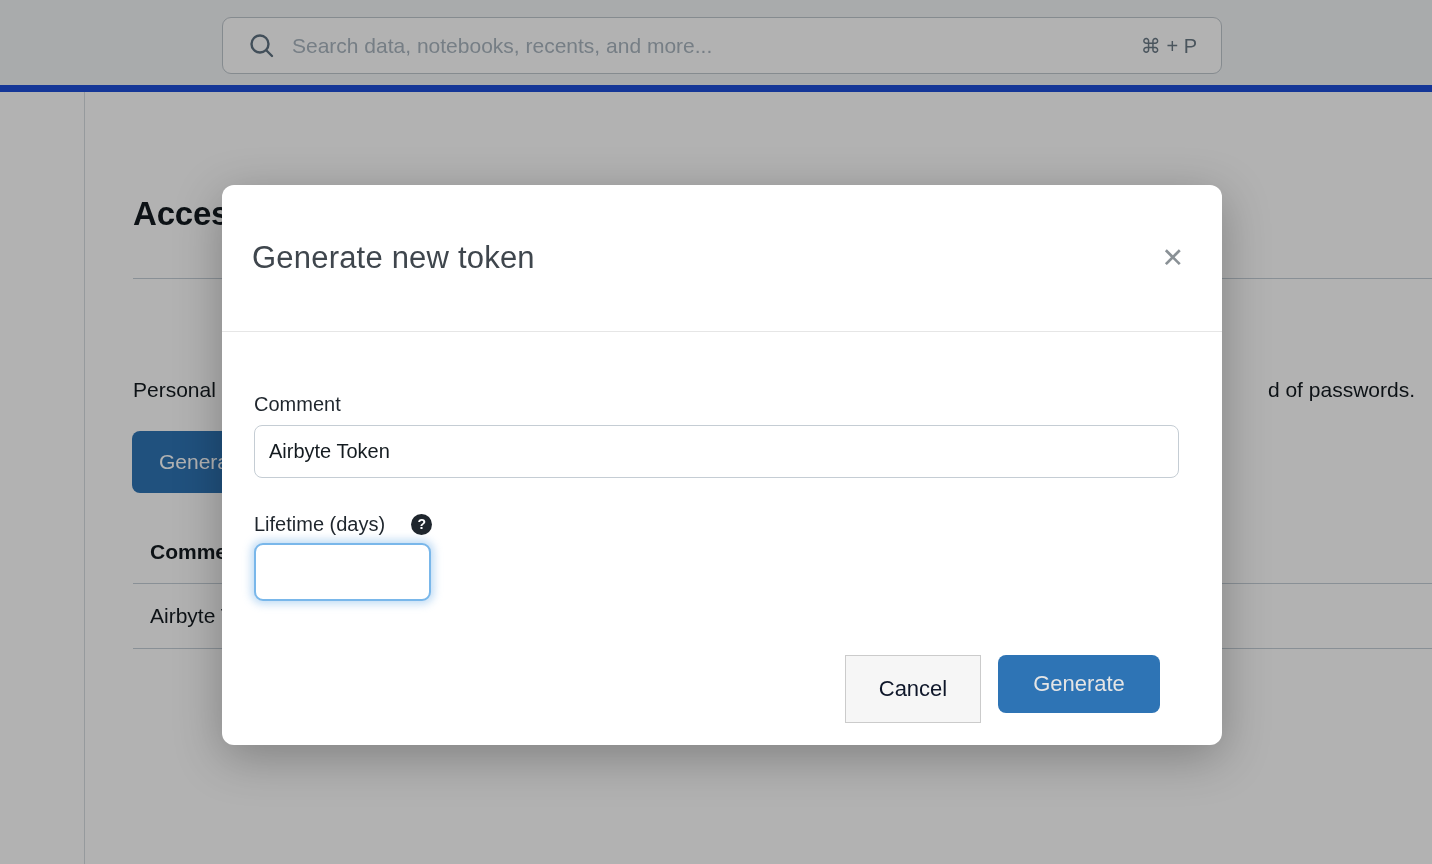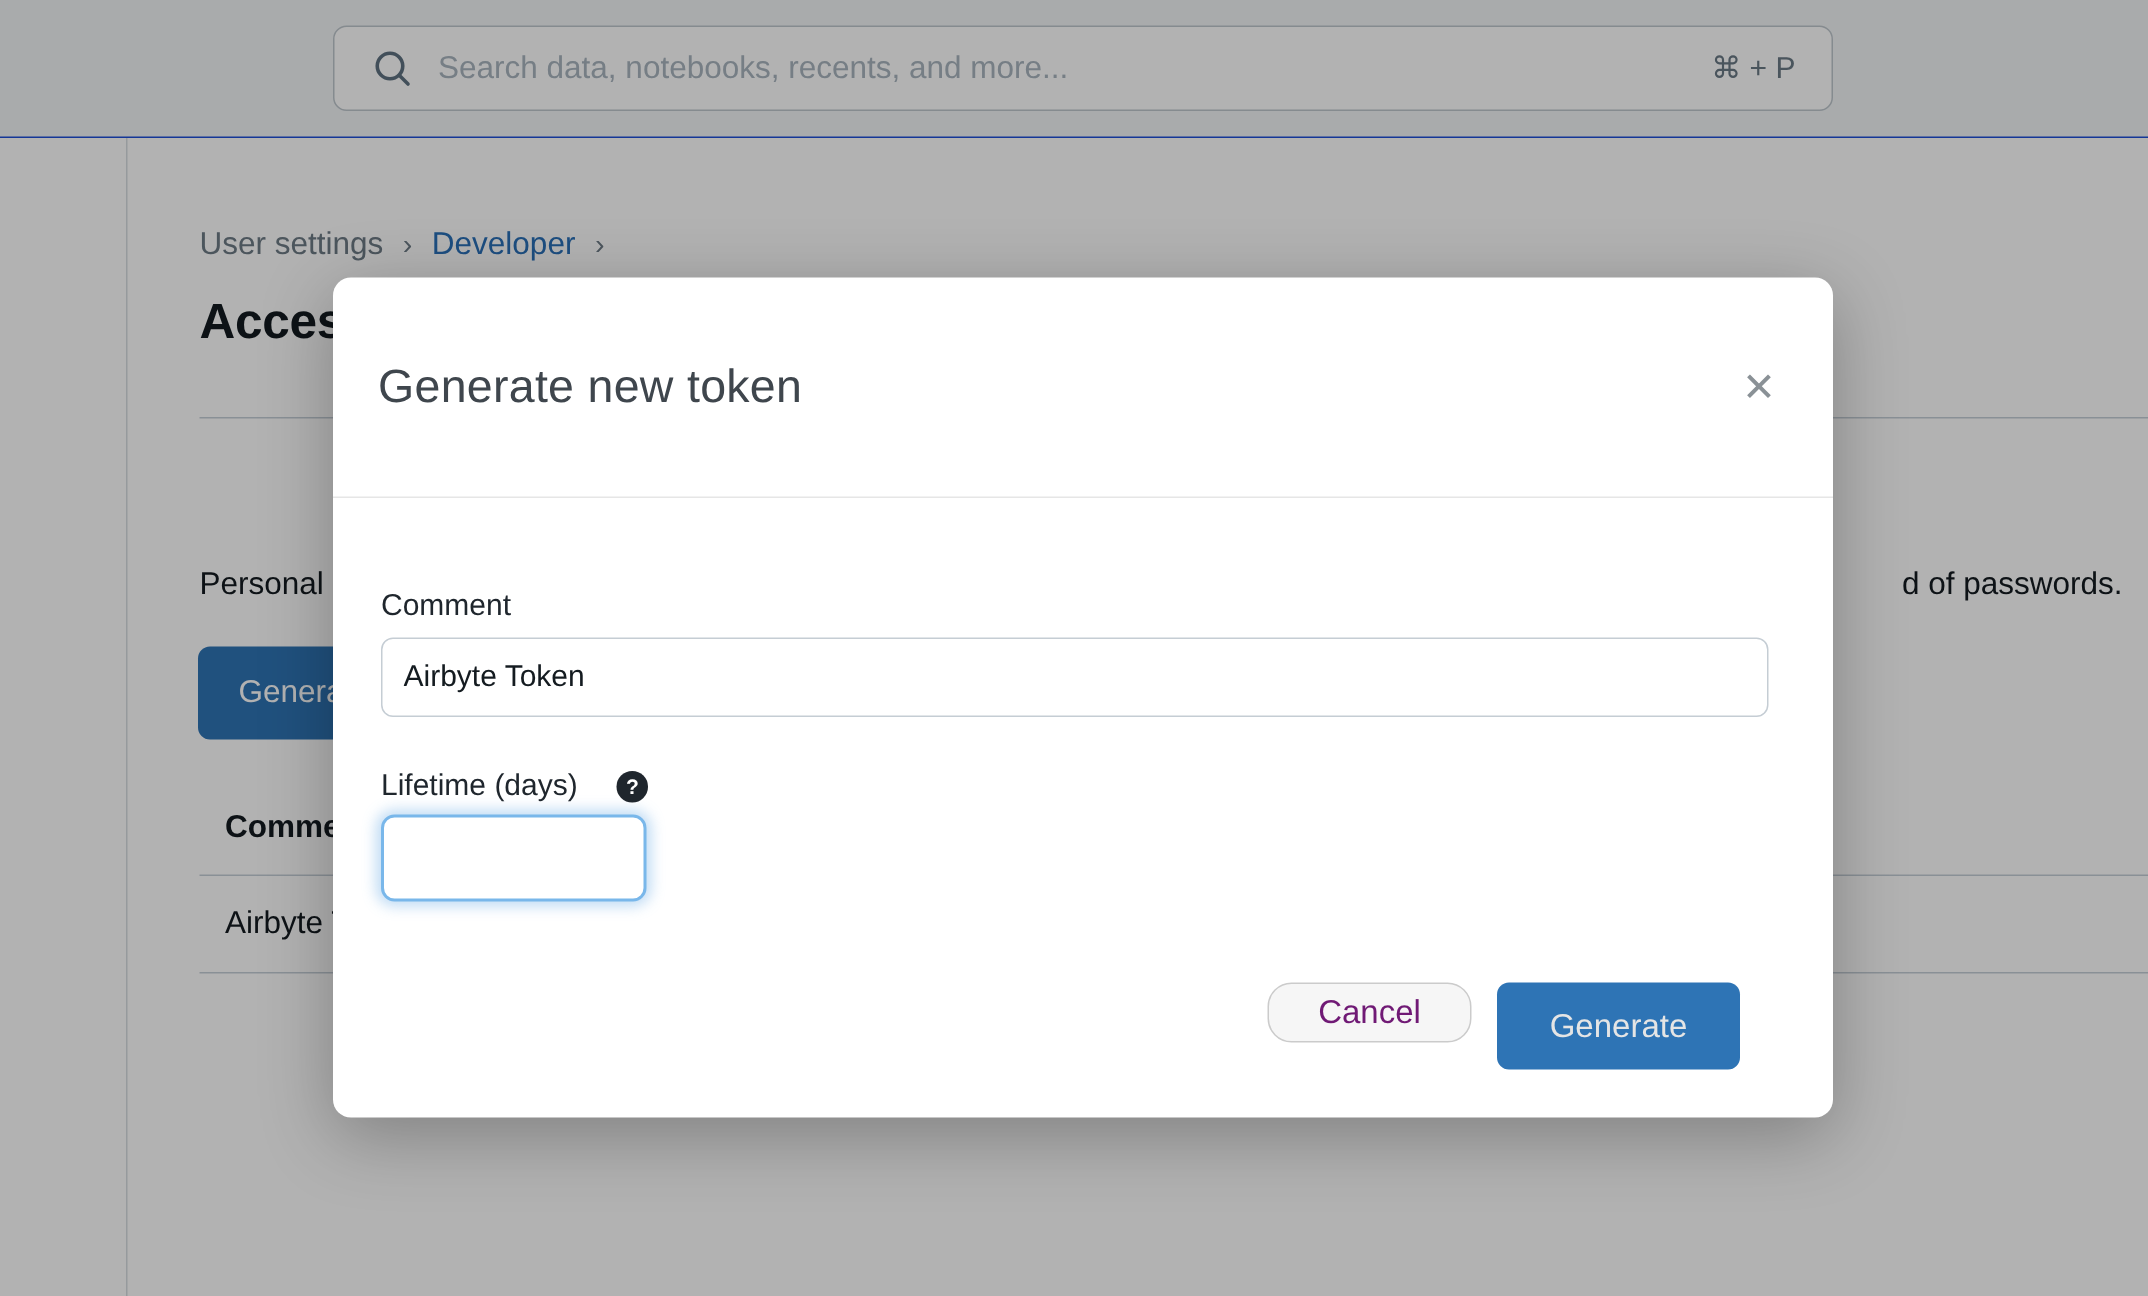--- a/index.html
+++ b/index.html
@@ -3,21 +3,21 @@
 <meta charset="utf-8">
 <style>
   * { margin: 0; padding: 0; box-sizing: border-box; }
   html, body { width: 1432px; height: 864px; overflow: hidden; background: #fff; }
   body { font-family: "Liberation Sans", "DejaVu Sans", sans-serif; color: #141B20; }
   .app { position: relative; width: 1432px; height: 864px; background: #ffffff; }
 
   
   .topbar {
     position: absolute; left: 0; top: 0; width: 1432px; height: 92px;
-    background: #F2F5F7; border-bottom: 1px solid #1d4ed8;
+    background: #F2F5F7; border-bottom: 7px solid #1d4ed8;
   }
   .searchbox {
     position: absolute; left: 222px; top: 17px; width: 1000px; height: 57px;
     background: #ffffff; border: 1.5px solid #BFC7CD; border-radius: 9px;
     display: flex; align-items: center; padding: 0 24px;
   }
   .searchbox .mag { flex: 0 0 auto; margin-right: 15px; display: flex; }
   .searchbox input {
     flex: 1 1 auto; border: none; outline: none; background: transparent;
     font: 21px "Liberation Sans", sans-serif; color: #141B20; min-width: 0;
@@ -99,22 +99,22 @@
   .lifetime-input {
     display: block; margin-top: 7px; width: 177px; height: 58px;
     border: 2px solid #79B7EA; border-radius: 9px; padding: 0 12px;
     font: 20px "Liberation Sans", sans-serif; color: #141B20; outline: none;
     box-shadow: 0 0 9px 3px rgba(95,164,228,0.40);
   }
   .modal-footer {
     margin-top: 54px; display: flex; justify-content: flex-end; gap: 17px; padding: 0 30px;
   }
   .btn-cancel {
-    width: 136px; height: 40px; background: #F6F6F6; border: 1px solid #CBCBCB;
-    border-radius: 16px; font: 22px "Liberation Sans", sans-serif; color: #701a75; cursor: pointer;
+    width: 136px; height: 68px; background: #F6F6F6; border: 1px solid #CBCBCB;
+    border-radius: 0; font: 22px "Liberation Sans", sans-serif; color: #0f172a; cursor: pointer;
   }
   .btn-primary {
     width: 162px; height: 58px; background: #2E74B5; border: none;
     border-radius: 8px; font: 22px "Liberation Sans", sans-serif; font-weight: 500;
     color: #e5e5e5; cursor: pointer;
   }
 </style>
 </head>
 <body>
 
@@ -128,23 +128,20 @@
           <line x1="19.5" y1="19.5" x2="25" y2="25" stroke="#5F7281" stroke-width="2.4" stroke-linecap="round"></line>
         </svg>
       </span>
       <input type="text" readonly="" placeholder="Search data, notebooks, recents, and more..." style="">
       <span class="shortcut">⌘ + P</span>
     </div>
   </header>
 
   <div class="side-line"></div>
 
-  <nav class="breadcrumb">
-    <a href="#" class="crumb-gray">User settings</a><span class="crumb-sep">›</span><a href="#" class="crumb-blue">Developer</a><span class="crumb-sep">›</span>
-  </nav>
 
   <h1 class="page-title">Access tokens</h1>
   <div class="title-divider"></div>
 
   <p class="intro">
     <span>Personal access tokens can be used for secure authentication to the Databricks API instea</span>
     <span>d of passwords.</span>
   </p>
 
   <button class="bg-generate-btn">Generate new token</button>

